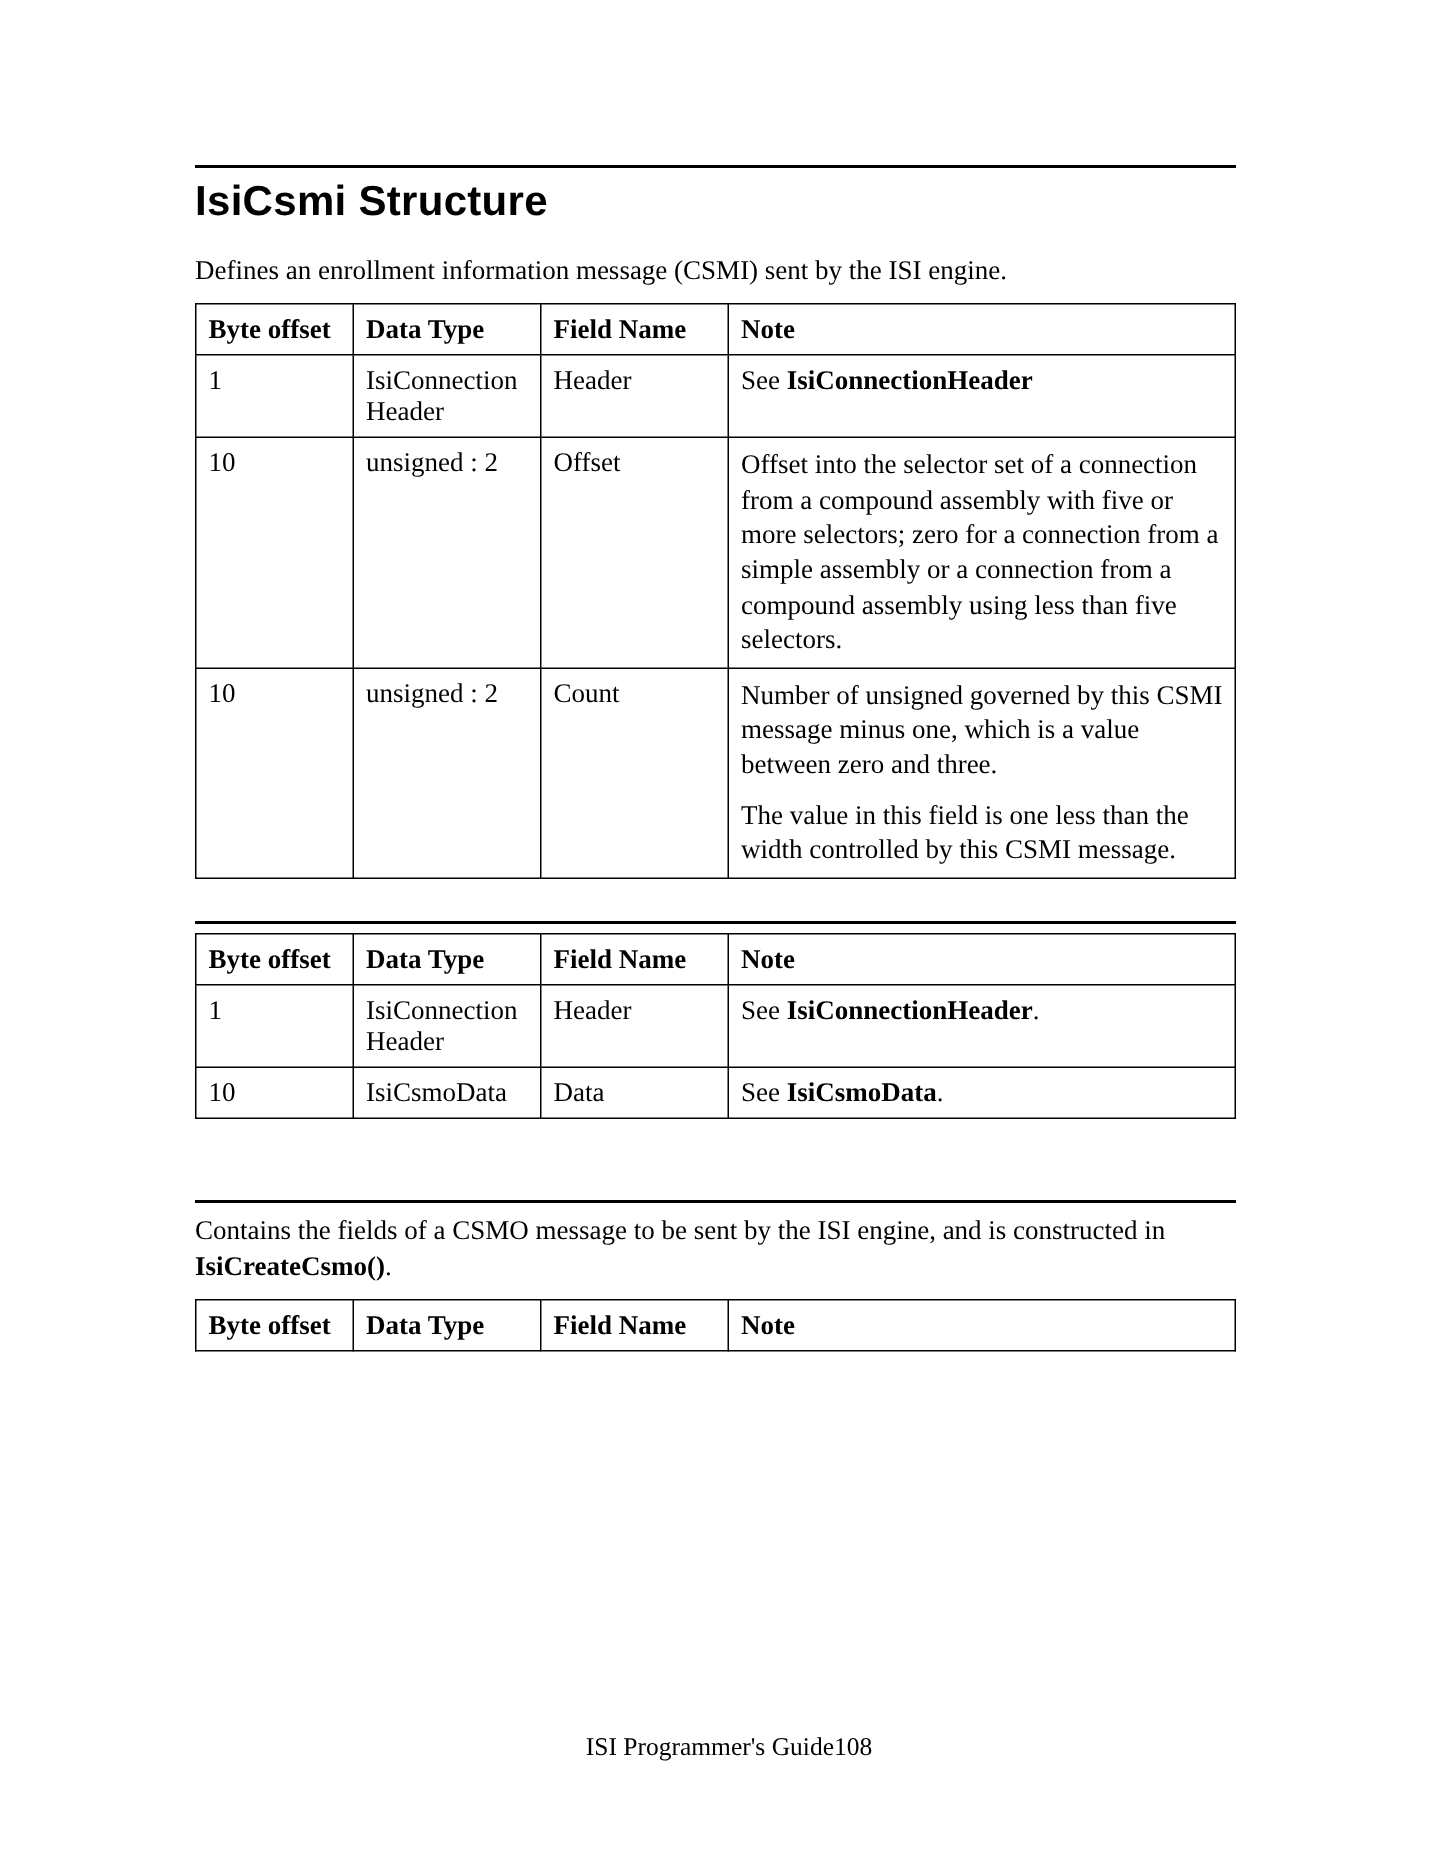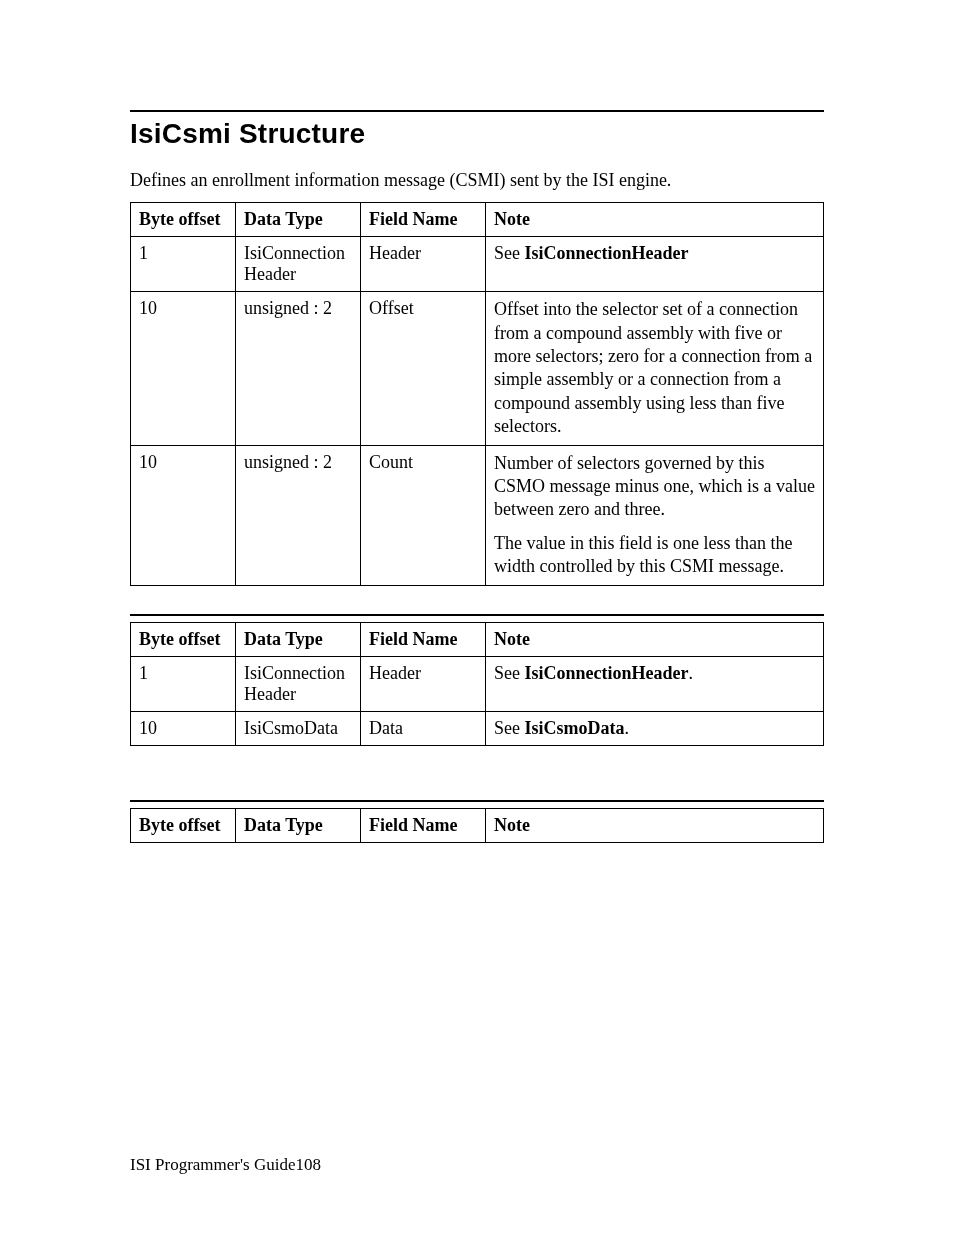--- a/index.html
+++ b/index.html
@@ -61,21 +61,21 @@
     line-height: 1.3;
   }
   .note-para:last-child { margin-bottom: 0; }
   .footer {
     position: absolute;
     left: 130px;
     right: 112px;
     bottom: 60px;
     font-size: 17px;
     display: flex;
-    justify-content: flex-start;
+    justify-content: center;
   }
   .spacer-big { height: 26px; }
 </style>
 </head>
 <body>
 
 <div class="page">
 
   <div class="rule"></div>
   <h2 class="section">IsiCsmi Structure</h2>
@@ -109,21 +109,21 @@
           <td>Offset</td>
           <td>
               <p class="note-para">Offset into the selector set of a connection from a compound assembly with five or more selectors; zero for a connection from a simple assembly or a connection from a compound assembly using less than five selectors.</p>
             </td>
         </tr>
         <tr>
           <td>10</td>
           <td>unsigned : 2</td>
           <td>Count</td>
           <td>
-              <p class="note-para">Number of selectors governed by this CSMO message minus one, which is a value between zero and three.</p>
+              <p class="note-para">Number of unsigned governed by this CSMI message minus one, which is a value between zero and three.</p>
               <p class="note-para">The value in this field is one less than the width controlled by this CSMI message.</p>
             </td>
         </tr>
       </tbody>
     </table>
   </div>
 
   <div class="rule"></div>
   <div class="body-indent">
     <table class="data">
@@ -155,20 +155,21 @@
           <td>See <span class="bold">IsiCsmoData</span>.</td>
         </tr>
       </tbody>
     </table>
   </div>
 
   <div class="spacer-big"></div>
 
   <div class="rule"></div>
   <div class="body-indent">
+    <p class="desc">Contains the fields of a CSMO message to be sent by the ISI engine, and is constructed in <span class="bold">IsiCreateCsmo()</span>.</p>
     <table class="data" style="margin-bottom:0;">
       <colgroup>
           <col class="c1">
           <col class="c2">
           <col class="c3">
           <col class="c4">
         </colgroup>
       <thead>
         <tr>
           <th>Byte offset</th>

